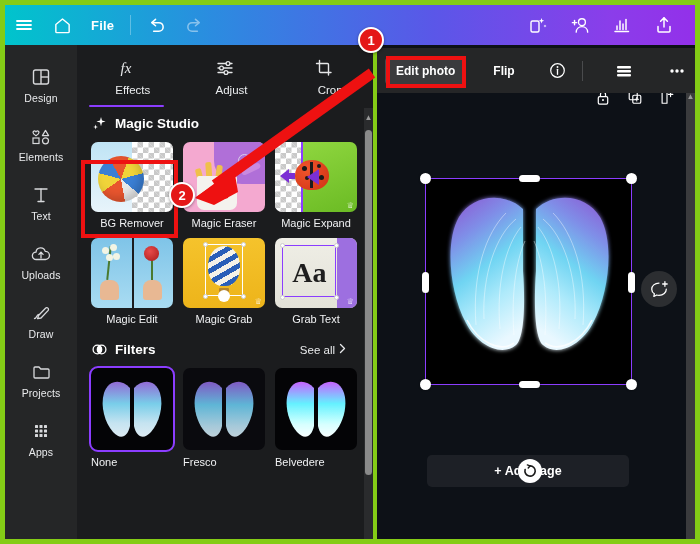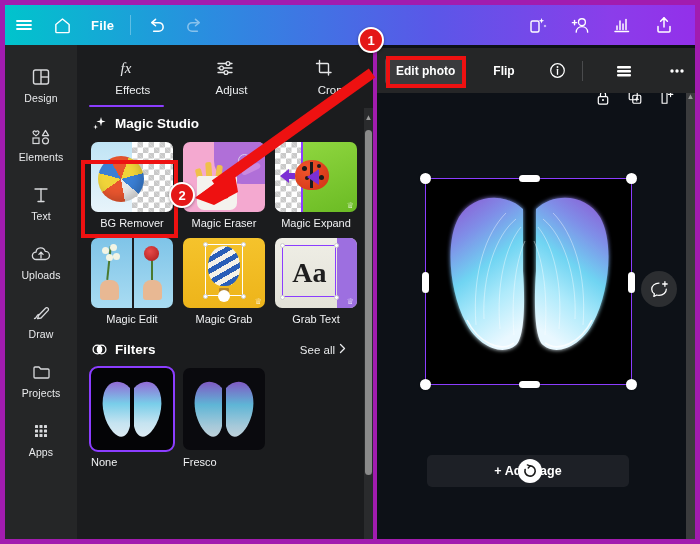--- a/index.html
+++ b/index.html
@@ -5,21 +5,21 @@
   * { box-sizing: border-box; margin: 0; padding: 0; }
   html, body {
     width: 700px; height: 544px;
     background: #e8e8e8;
     font-family: "Liberation Sans", sans-serif;
     overflow: hidden;
   }
   #app {
     position: relative;
     width: 700px; height: 544px;
-    background: #a21caf;
+    background: #84cc16;
     overflow: hidden;
   }
 
   
   #header {
     position: absolute; left: 5px; top: 5px;
     width: 690px; height: 40px;
     background: linear-gradient(90deg, #00c4cc 0%, #2b8ce0 30%, #5a57e8 62%, #8b3dea 88%, #9330ea 100%);
     display: flex; align-items: center;
     z-index: 20;
@@ -728,20 +728,37 @@
                     <stop offset="100%" stop-color="#dff2fb"></stop>
                 </linearGradient>
               </defs>
               <path d="M39 20 C30 10 17 12 13 25 C9 38 14 55 22 64 C30 73 37 68 39 58 Z" fill="url(#wg2)" opacity=".9"></path>
               <path d="M43 20 C52 10 65 12 69 25 C73 38 68 55 60 64 C52 73 45 68 43 58 Z" fill="url(#wg2)" opacity=".9"></path>
             </svg>
           </div>
           <div class="filter-lbl">Fresco</div>
         </div>
 
+        <div class="filter-item">
+          <div class="filter-thumb">
+            <svg class="wings" viewBox="0 0 82 82" preserveAspectRatio="none" style="filter:saturate(1.5) brightness(1.05);">
+              <defs>
+                <linearGradient id="wg3" x1="0" y1="0" x2="0" y2="1">
+                  <stop offset="0%" stop-color="#a868e8"></stop>
+                    <stop offset="40%" stop-color="#84ddfb"></stop>
+                    <stop offset="78%" stop-color="#d8f3ff"></stop>
+                    <stop offset="100%" stop-color="#f0fbff"></stop>
+                </linearGradient>
+              </defs>
+              <path d="M39 20 C30 10 17 12 13 25 C9 38 14 55 22 64 C30 73 37 68 39 58 Z" fill="url(#wg3)"></path>
+              <path d="M43 20 C52 10 65 12 69 25 C73 38 68 55 60 64 C52 73 45 68 43 58 Z" fill="url(#wg3)"></path>
+            </svg>
+          </div>
+          <div class="filter-lbl">Belvedere</div>
+        </div>
       </div>
     </div>
   </div>
 
   <div id="panel-scroll">
     <div class="uparrow">▲</div>
     <div class="thumb"></div>
   </div>
 
   <div id="photo-toolbar">

